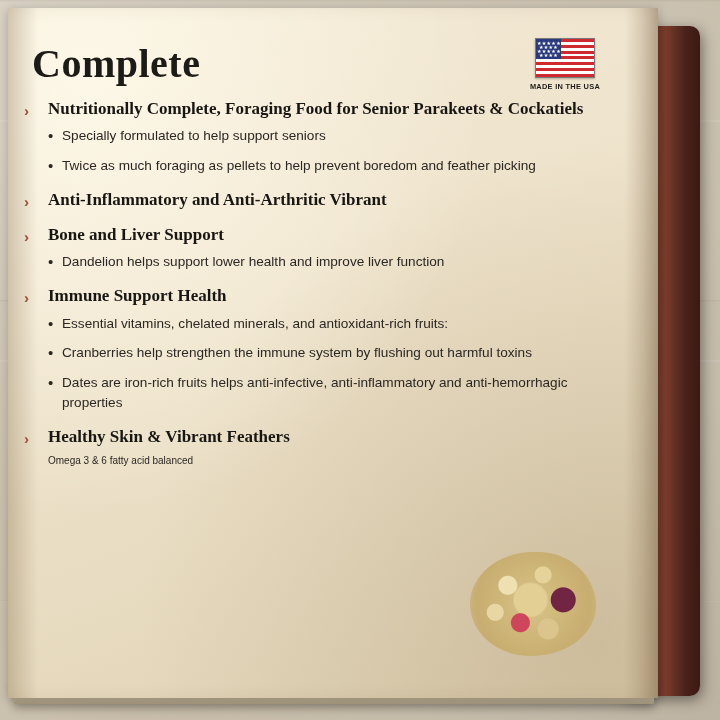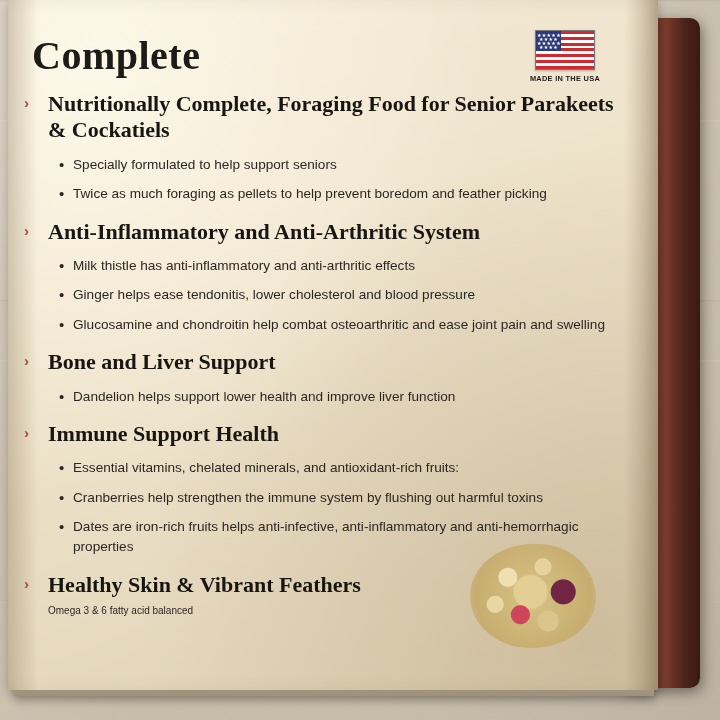--- a/index.html
+++ b/index.html
@@ -30,21 +30,21 @@
     background:
       linear-gradient(to bottom, rgba(255,255,255,0.0) 0px, rgba(255,255,255,0.18) 1px, rgba(255,255,255,0.0) 2px) 0 120px/100% 240px repeat-y,
       linear-gradient(to bottom, rgba(120,105,85,0.10) 0px, rgba(120,105,85,0.10) 1px, rgba(0,0,0,0) 2px) 0 300px/100% 300px repeat-y;
     pointer-events: none;
   }
 
   
   #book {
     position: absolute;
     left: 0;
-    top: 0;
+    top: 8px;
     width: 700px;
     height: 704px;
   }
 
   
   #book-cover {
     position: absolute;
     right: 0;
     top: 18px;
     width: 76px;
@@ -131,27 +131,27 @@
     left: 2px;
     top: 3px;
     color: #a24b3a;
     font-size: 15px;
     font-weight: bold;
     font-family: "Liberation Sans", sans-serif;
   }
   .sec-title {
     font-family: "Liberation Serif", serif;
     font-weight: bold;
-    font-size: 22px;
+    font-size: 17px;
     color: #181613;
     margin-bottom: 7px;
     line-height: 1.2;
   }
   .bullets {
-    margin: 11px;
+    margin: 0;
     padding: 0;
     list-style: none;
   }
   .bullets li {
     position: relative;
     padding-left: 14px;
     font-size: 13.6px;
     line-height: 1.5;
     color: #2b2722;
     margin-bottom: 9px;
@@ -271,26 +271,21 @@
           <span class="chev">›</span>
           <div class="sec-title">Nutritionally Complete, Foraging Food for Senior Parakeets &amp; Cockatiels</div>
           <ul class="bullets">
             <li>Specially formulated to help support seniors</li>
             <li>Twice as much foraging as pellets to help prevent boredom and feather picking</li>
           </ul>
         </div>
 
         <div class="section">
           <span class="chev">›</span>
-          <div class="sec-title">Anti-Inflammatory and Anti-Arthritic System</div>
-          <ul class="bullets">
-            <li>Milk thistle has anti-inflammatory and anti-arthritic effects</li>
-            <li>Ginger helps ease tendonitis, lower cholesterol and blood pressure</li>
-            <li>Glucosamine and chondroitin help combat osteoarthritic and ease joint pain and swelling</li>
-          </ul>
+          <div class="sec-title">Anti-Inflammatory and Anti-Arthritic Vibrant</div>
         </div>
 
         <div class="section">
           <span class="chev">›</span>
           <div class="sec-title">Bone and Liver Support</div>
           <ul class="bullets">
             <li>Dandelion helps support lower health and improve liver function</li>
           </ul>
         </div>
 

